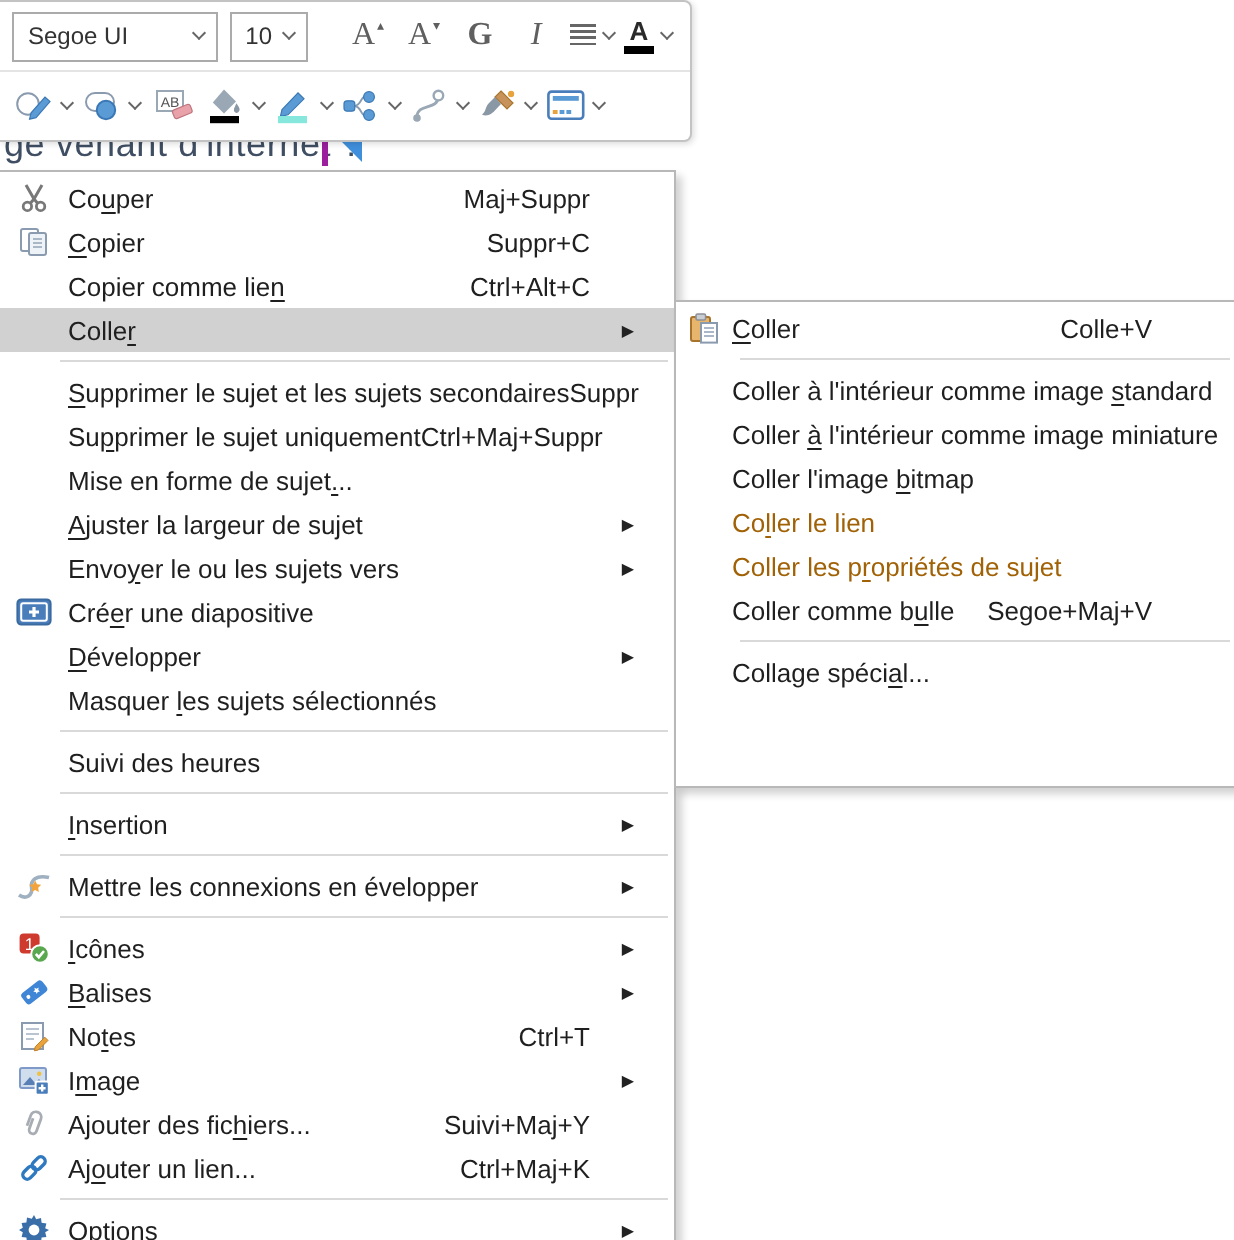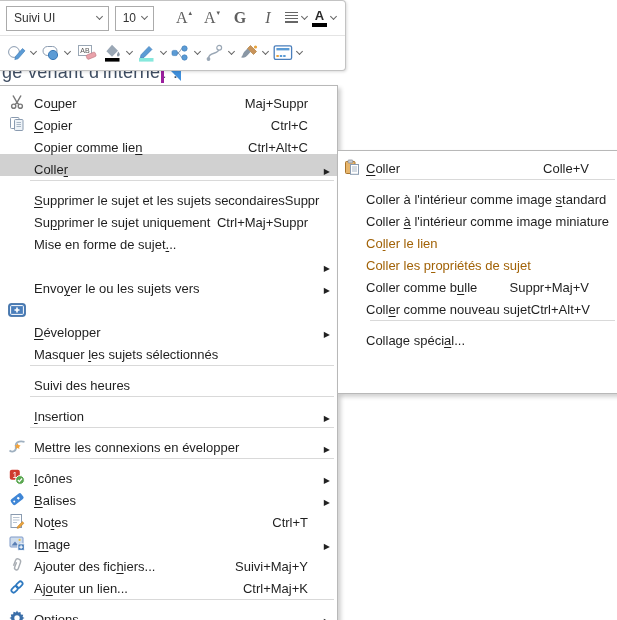--- a/index.html
+++ b/index.html
@@ -53,40 +53,40 @@
   .menu {
     position:absolute; left:-1px; top:85px; width:339px; height:540px;
     background:#fff; border:1px solid #b8b8b8; box-shadow:3px 3px 4px rgba(0,0,0,.18);
     z-index:40; padding-top:2px;
   }
   .submenu {
     position:absolute; left:337px; top:150px; width:282px; height:244px;
     background:#fff; border:1px solid #b8b8b8; box-shadow:3px 3px 4px rgba(0,0,0,.18);
     z-index:45; padding-top:2px;
   }
-  .mi { height:22px; display:flex; align-items:flex-end; font-size:13px; color:#1f1f1f; padding-right:7px; white-space:nowrap; }
+  .mi { height:22px; display:flex; align-items:center; font-size:13px; color:#1f1f1f; padding-right:20px; white-space:nowrap; }
   .mi .gut { width:34px; flex:none; display:flex; align-items:center; justify-content:center; }
   .submenu .mi .gut { width:28px; }
   .mi .lbl { line-height:1; }
   .mi .sc { margin-left:auto; padding-right:10px; line-height:1; }
   .mi .arr { width:12px; flex:none; text-align:right; font-size:8px; color:#222; }
   .mi.sel { background:#d1d1d1; }
   .mi.dis { color:#a16207; }
   .accel { text-decoration:underline; text-underline-offset:2px; }
   .sep { height:1px; background:#d9d9d9; margin:4px 3px 4px 30px; }
   .submenu .sep { margin-left:32px; }
   .mi svg, .gut svg { display:block; }
 </style>
 </head>
 <body>
 
 <div class="toolbar">
   <div class="tb-row1">
     <div class="combo font">
-      <span>Suivi UI</span>
+      <span>Segoe UI</span>
       <span class="chev"></span>
     </div>
     <div class="combo size">
       <span>10</span>
       <span class="chev"></span>
     </div>
     <div id="tb-row1-btns" style="display:flex;align-items:center;">
         <div class="tb-btn increase-font-size-icon">
           <span class="letter">A</span>
           <span class="sup">▴</span>
@@ -231,21 +231,21 @@
     </div>
     <div class="mi">
       <span class="gut">
         <svg width="16" height="16" viewBox="0 0 16 16">
           <rect x="1.5" y="1.5" width="8.5" height="11" rx="1" fill="#fff" stroke="#8a9bb0"></rect>
           <rect x="5.5" y="3.5" width="8.5" height="11" rx="1" fill="#eef3f8" stroke="#8a9bb0"></rect>
           <path d="M7.5 6.5h4.5M7.5 8.5h4.5M7.5 10.5h4.5" stroke="#a9b7c6" stroke-width="1"></path>
         </svg>
       </span>
       <span class="lbl"><span class="accel">C</span>opier</span>
-      <span class="sc">Ctrl+C</span>
+      <span class="sc">Suppr+C</span>
       <span class="arr"></span>
     </div>
     <div class="mi">
       <span class="gut"></span>
       <span class="lbl">Copier comme lie<span class="accel">n</span></span>
       <span class="sc">Ctrl+Alt+C</span>
       <span class="arr"></span>
     </div>
     <div class="mi sel">
       <span class="gut"></span>
@@ -267,37 +267,39 @@
       <span class="arr"></span>
     </div>
     <div class="mi">
       <span class="gut"></span>
       <span class="lbl">Mise en forme de sujet<span class="accel">.</span>..</span>
       <span class="sc"></span>
       <span class="arr"></span>
     </div>
     <div class="mi">
       <span class="gut"></span>
+      <span class="lbl"><span class="accel">A</span>juster la largeur de sujet</span>
       <span class="sc"></span>
       <span class="arr">▶</span>
     </div>
     <div class="mi">
       <span class="gut"></span>
       <span class="lbl">Envo<span class="accel">y</span>er le ou les sujets vers</span>
       <span class="sc"></span>
       <span class="arr">▶</span>
     </div>
     <div class="mi">
       <span class="gut">
         <svg width="18" height="14" viewBox="0 0 18 14">
           <rect x="0.7" y="0.7" width="16.6" height="12.6" rx="2" fill="#4a7ebb" stroke="#3a6aa0"></rect>
           <rect x="2.6" y="2.6" width="12.8" height="8.8" rx="1" fill="none" stroke="#fff"></rect>
           <path d="M9 4.5v5M6.5 7h5" stroke="#fff" stroke-width="1.6"></path>
         </svg>
       </span>
+      <span class="lbl">Cré<span class="accel">e</span>r une diapositive</span>
       <span class="sc"></span>
       <span class="arr"></span>
     </div>
     <div class="mi">
       <span class="gut"></span>
       <span class="lbl"><span class="accel">D</span>évelopper</span>
       <span class="sc"></span>
       <span class="arr">▶</span>
     </div>
     <div class="mi">
@@ -443,42 +445,42 @@
       <span class="lbl">Coller à l'intérieur comme image <span class="accel">s</span>tandard</span>
       <span class="sc"></span>
       <span class="arr"></span>
     </div>
     <div class="mi">
       <span class="gut"></span>
       <span class="lbl">Coller <span class="accel">à</span> l'intérieur comme image miniature</span>
       <span class="sc"></span>
       <span class="arr"></span>
     </div>
+    <div class="mi">
+      <span class="gut"></span>
+      <span class="lbl">Coller l'image <span class="accel">b</span>itmap</span>
+      <span class="sc"></span>
+      <span class="arr"></span>
+    </div>
     <div class="mi dis">
       <span class="gut"></span>
       <span class="lbl">Co<span class="accel">l</span>ler le lien</span>
       <span class="sc"></span>
       <span class="arr"></span>
     </div>
     <div class="mi dis">
       <span class="gut"></span>
       <span class="lbl">Coller les p<span class="accel">r</span>opriétés de sujet</span>
       <span class="sc"></span>
       <span class="arr"></span>
     </div>
     <div class="mi">
       <span class="gut"></span>
       <span class="lbl">Coller comme b<span class="accel">u</span>lle</span>
-      <span class="sc">Suppr+Maj+V</span>
-      <span class="arr"></span>
-    </div>
-    <div class="mi">
-      <span class="gut"></span>
-      <span class="lbl">Coll<span class="accel">e</span>r comme nouveau sujet</span>
-      <span class="sc">Ctrl+Alt+V</span>
+      <span class="sc">Segoe+Maj+V</span>
       <span class="arr"></span>
     </div>
     <div class="sep"></div>
     <div class="mi">
       <span class="gut"></span>
       <span class="lbl">Collage spéci<span class="accel">a</span>l...</span>
       <span class="sc"></span>
       <span class="arr"></span>
     </div>
   </div>

